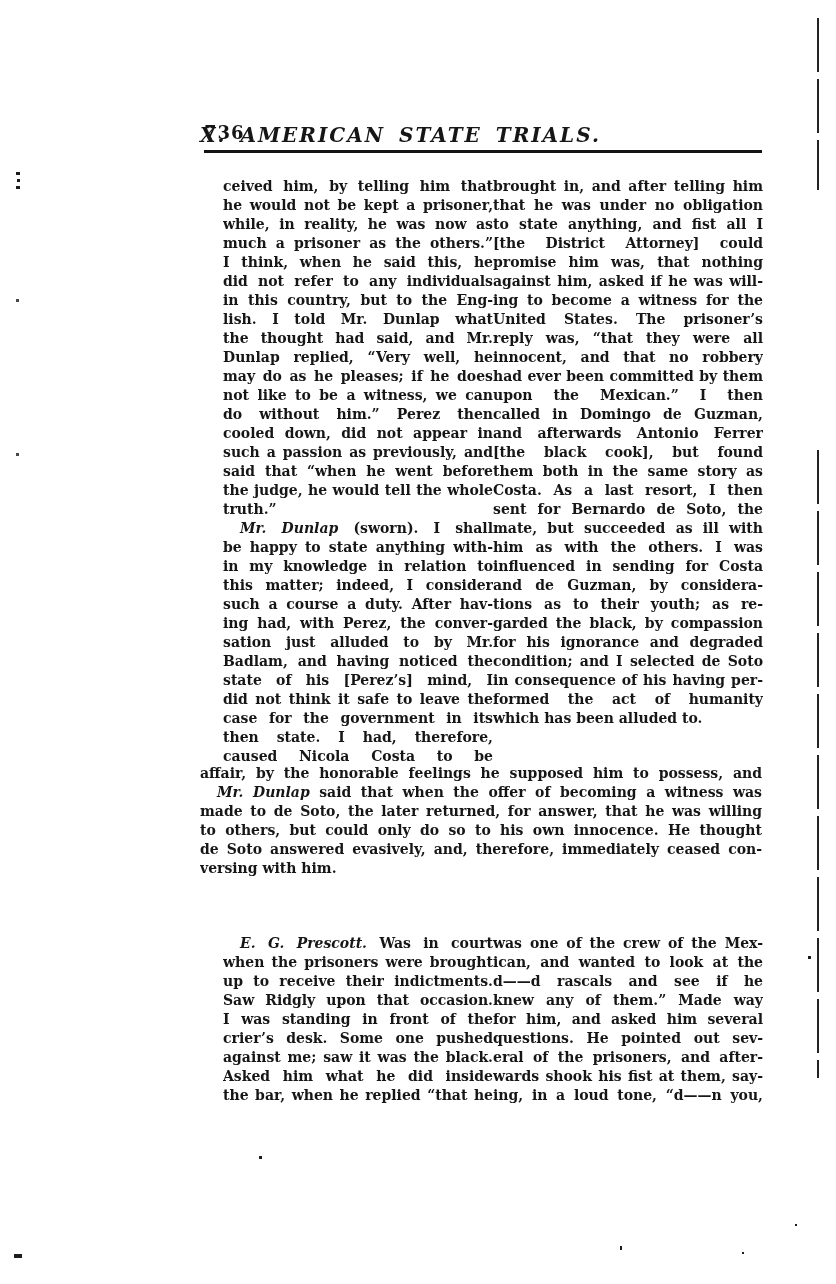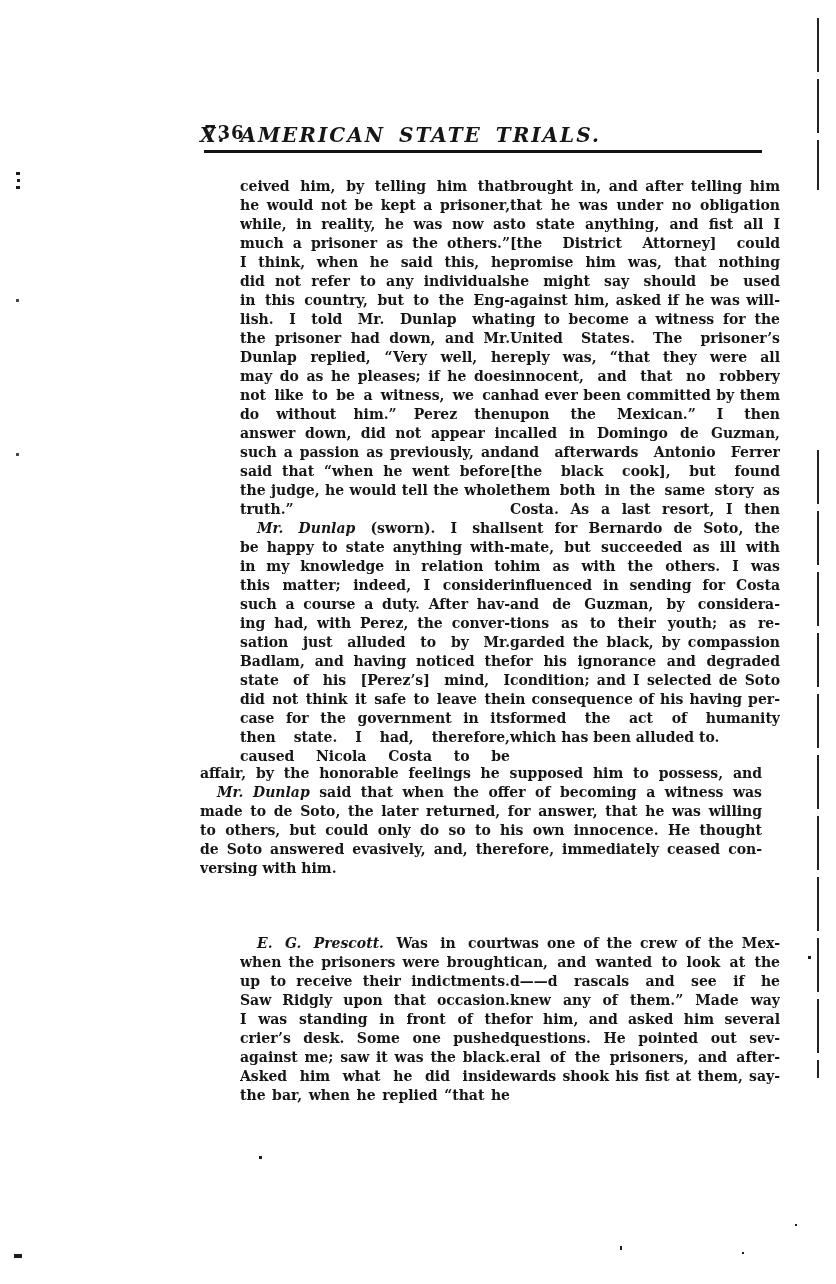--- a/index.html
+++ b/index.html
@@ -24,21 +24,21 @@
     background:#131313;
   }
   
   .textblock{
     position:absolute;left:200px;width:563px;
     font-size:14px;font-weight:700;line-height:19px;color:#161616;
   }
   #sec0{top:177px;}
   #sec1{top:764px;width:562px;}
   #sec2{top:934px;}
-  .cols{display:flex;justify-content:flex-start;margin-left:40px;}
+  .cols{display:flex;justify-content:flex-end;}
   .col{width:270px;}
   .tline{
     height:19px;line-height:19px;overflow:hidden;
     text-align:justify;text-align-last:justify;
   }
   .tline.end{text-align-last:left;}
   .tline.ind{text-indent:17px;}
   .tline i{font-style:italic;}
   
   .art{position:absolute;background:#1c1c1c;}
@@ -58,26 +58,26 @@
     <div class="col">
       <div class="para">
         <div class="tline">ceived him, by telling him that</div>
         <div class="tline">he would not be kept a prisoner,</div>
         <div class="tline">while, in reality, he was now as</div>
         <div class="tline">much a prisoner as the others.”</div>
         <div class="tline">I think, when he said this, he</div>
         <div class="tline">did not refer to any individuals</div>
         <div class="tline">in this country, but to the Eng-</div>
         <div class="tline">lish.  I told Mr. Dunlap what</div>
-        <div class="tline">the prisoner had down, and Mr.</div>
+        <div class="tline">the thought had said, and Mr.</div>
         <div class="tline">Dunlap replied, “Very well, he</div>
         <div class="tline">may do as he pleases; if he does</div>
         <div class="tline">not like to be a witness, we can</div>
         <div class="tline">do without him.”  Perez then</div>
-        <div class="tline">answer down, did not appear in</div>
+        <div class="tline">cooled down, did not appear in</div>
         <div class="tline">such a passion as previously, and</div>
         <div class="tline">said that “when he went before</div>
         <div class="tline">the judge, he would tell the whole</div>
         <div class="tline end">truth.”</div>
       </div>
       <div class="para">
         <div class="tline ind"><i>Mr. Dunlap</i> (sworn).  I shall</div>
         <div class="tline">be happy to state anything with-</div>
         <div class="tline">in my knowledge in relation to</div>
         <div class="tline">this matter; indeed, I consider</div>
@@ -92,21 +92,20 @@
         <div class="tline">caused  Nicola  Costa  to  be</div>
       </div>
     </div>
     <div class="col">
       <div class="para">
         <div class="tline">brought in, and after telling him</div>
         <div class="tline">that he was under no obligation</div>
         <div class="tline">to state anything, and fist all I</div>
         <div class="tline">[the District Attorney] could</div>
         <div class="tline">promise him was, that nothing</div>
-        <div class="tline">he might say should be used</div>
         <div class="tline">against him, asked if he was will-</div>
         <div class="tline">ing to become a witness for the</div>
         <div class="tline">United States.  The prisoner’s</div>
         <div class="tline">reply was, “that they were all</div>
         <div class="tline">innocent, and that no robbery</div>
         <div class="tline">had ever been committed by them</div>
         <div class="tline">upon the Mexican.”  I then</div>
         <div class="tline">called in Domingo de Guzman,</div>
         <div class="tline">and afterwards Antonio Ferrer</div>
         <div class="tline">[the black cook], but found</div>
@@ -156,20 +155,21 @@
     <div class="col">
       <div class="para">
         <div class="tline">was one of the crew of the Mex-</div>
         <div class="tline">ican, and wanted to look at the</div>
         <div class="tline">d——d rascals and see if he</div>
         <div class="tline">knew any of them.”  Made way</div>
         <div class="tline">for him, and asked him several</div>
         <div class="tline">questions.  He pointed out sev-</div>
         <div class="tline">eral of the prisoners, and after-</div>
         <div class="tline">wards shook his fist at them, say-</div>
+        <div class="tline">ing, in a loud tone, “d——n you,</div>
       </div>
     </div>
   </div>
 
 <div class="edge-dash" style="top:18px;height:172px;"></div>
 <div class="edge-dash" style="top:450px;height:628px;"></div>
 <div class="art" style="left:16px;top:172px;width:4px;height:3px;"></div>
 <div class="art" style="left:17px;top:179px;width:3px;height:3px;"></div>
 <div class="art" style="left:16px;top:186px;width:4px;height:3px;"></div>
 <div class="art" style="left:16px;top:299px;width:3px;height:3px;opacity:.8;"></div>

